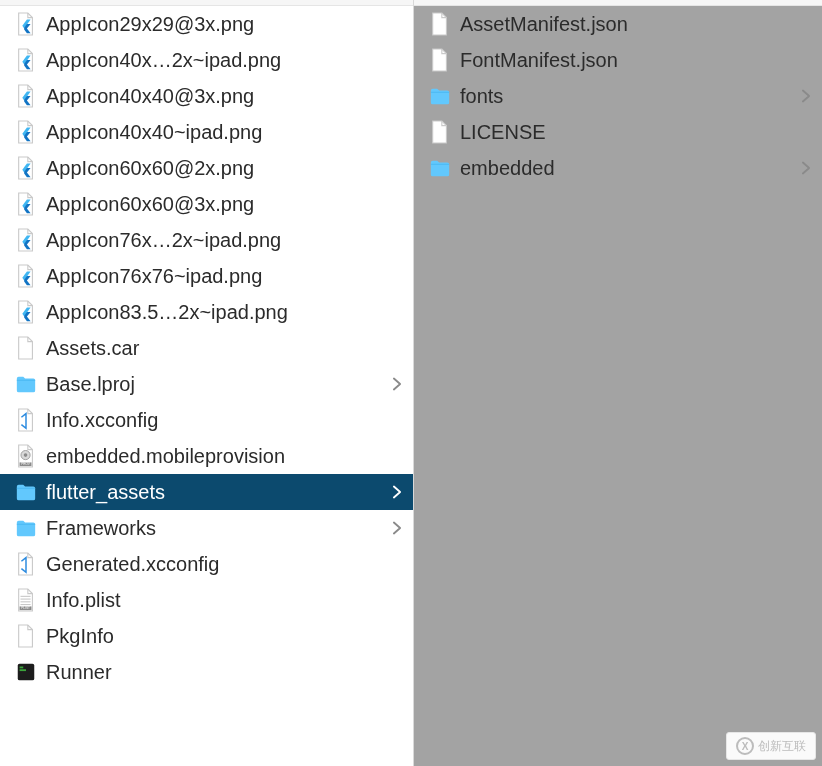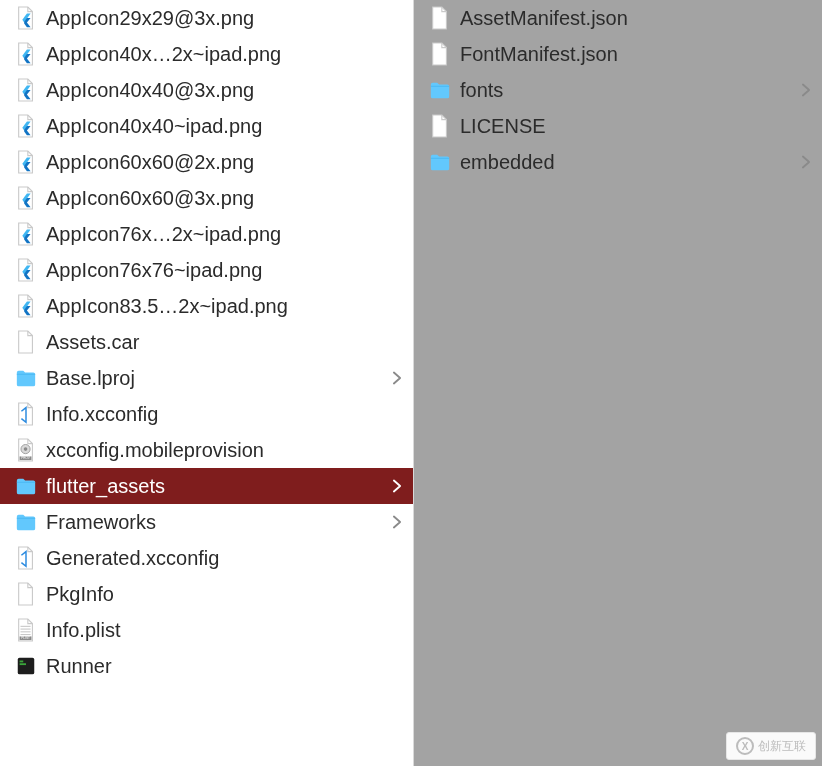--- a/index.html
+++ b/index.html
@@ -1,24 +1,24 @@
 <!DOCTYPE html>
 <html><head>
 <meta charset="utf-8">
 <style>
   * { box-sizing: border-box; margin: 0; padding: 0; }
   html, body { width: 822px; height: 766px; font-family: -apple-system, "Helvetica Neue", Arial, sans-serif; font-size: 20px; color: #2b2b2b; background: #fff; overflow: hidden; }
   .columns { display: flex; flex-direction: row; height: 100%; }
-  .col { height: 100%; display: flex; flex-direction: row; overflow: hidden; }
+  .col { height: 100%; display: flex; flex-direction: column; overflow: hidden; }
   .col-left { width: 414px; border-right: 1px solid #d9d9d9; background: #fff; }
   .col-right { flex: 1; background: #a3a3a3; position: relative; }
   .topbar { height: 6px; background: #f6f6f6; border-bottom: 1px solid #e5e5e5; }
   .list { flex: 1; }
   .row { display: flex; align-items: center; height: 36px; padding-left: 12px; padding-right: 6px; white-space: nowrap; cursor: default; }
-  .row.selected { background: #7f1d1d; color: #fff; }
+  .row.selected { background: #0c4a6e; color: #fff; }
   .icon-slot { width: 28px; display: flex; align-items: center; justify-content: center; flex-shrink: 0; }
   .label { flex: 1; overflow: hidden; text-overflow: ellipsis; padding-left: 6px; }
   .arrow-slot { width: 20px; display: flex; align-items: center; justify-content: center; flex-shrink: 0; }
   .watermark {
     position: absolute; right: 6px; bottom: 6px; width: 90px; height: 28px;
     display: flex; align-items: center; justify-content: center; gap: 4px;
     font-size: 12px; color: #bcbcbc; border: 1px solid #e6e6e6; border-radius: 3px; background: #fafafa;
   }
   .watermark .wm-badge { width: 18px; height: 18px; border: 2px solid #bcbcbc; border-radius: 50%; display:flex; align-items:center; justify-content:center; font-size:10px; font-weight:bold; color:#bcbcbc; }
   
@@ -208,21 +208,21 @@
           </span>
           <span class="label">Info.xcconfig</span>
           <span class="arrow-slot"></span>
         </div>
         <div class="row">
           <span class="icon-slot">
             <svg class="ico" viewBox="0 0 24 26">
               <use href="#icon-prov"></use>
             </svg>
           </span>
-          <span class="label">xcconfig.mobileprovision</span>
+          <span class="label">embedded.mobileprovision</span>
           <span class="arrow-slot"></span>
         </div>
         <div class="row selected">
           <span class="icon-slot">
             <svg class="ico" viewBox="0 0 24 26">
               <use href="#icon-folder"></use>
             </svg>
           </span>
           <span class="label">flutter_assets</span>
           <span class="arrow-slot">
@@ -249,33 +249,33 @@
             <svg class="ico" viewBox="0 0 24 26">
               <use href="#icon-xcconfig"></use>
             </svg>
           </span>
           <span class="label">Generated.xcconfig</span>
           <span class="arrow-slot"></span>
         </div>
         <div class="row">
           <span class="icon-slot">
             <svg class="ico" viewBox="0 0 24 26">
+              <use href="#icon-plist"></use>
+            </svg>
+          </span>
+          <span class="label">Info.plist</span>
+          <span class="arrow-slot"></span>
+        </div>
+        <div class="row">
+          <span class="icon-slot">
+            <svg class="ico" viewBox="0 0 24 26">
               <use href="#icon-blank"></use>
             </svg>
           </span>
           <span class="label">PkgInfo</span>
-          <span class="arrow-slot"></span>
-        </div>
-        <div class="row">
-          <span class="icon-slot">
-            <svg class="ico" viewBox="0 0 24 26">
-              <use href="#icon-plist"></use>
-            </svg>
-          </span>
-          <span class="label">Info.plist</span>
           <span class="arrow-slot"></span>
         </div>
         <div class="row">
           <span class="icon-slot">
             <svg class="ico" viewBox="0 0 24 26">
               <use href="#icon-exec"></use>
             </svg>
           </span>
           <span class="label">Runner</span>
           <span class="arrow-slot"></span>

